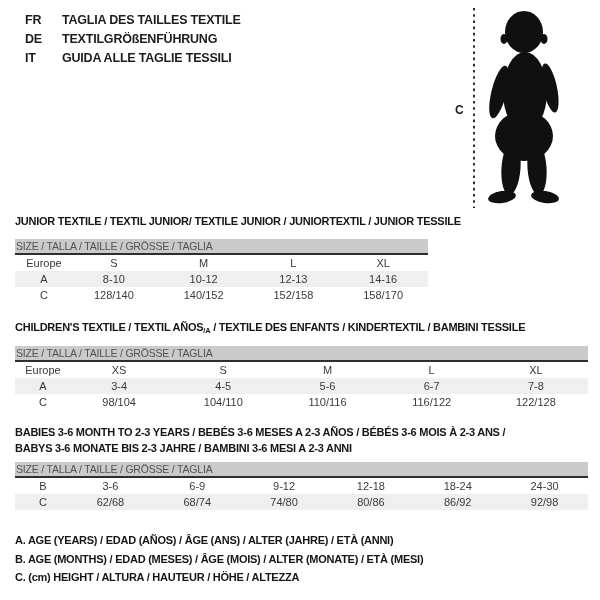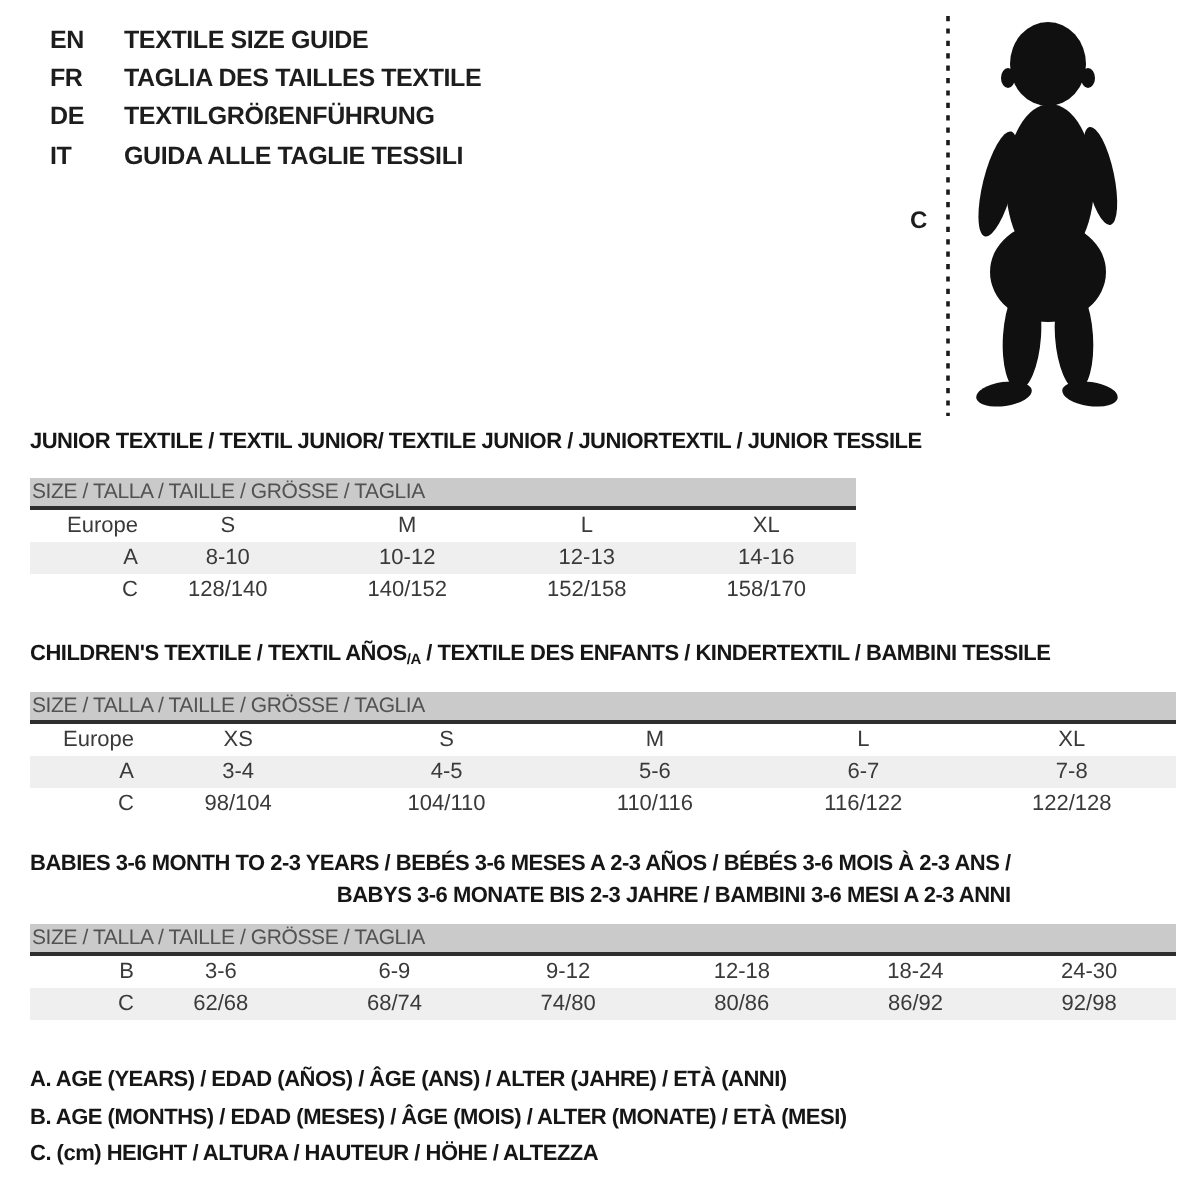--- a/index.html
+++ b/index.html
@@ -23,39 +23,35 @@
 
   
   .tbl-wrap{left:15px;}
   .size-bar{
     background:#cacaca;color:#525252;border-bottom:2px solid #2e2e2e;
     font-size:10.5px;line-height:14px;height:14px;padding-left:1px;
     letter-spacing:-0.2px;white-space:nowrap;
   }
   table{border-collapse:collapse;table-layout:fixed;width:100%;font-size:11px;color:#3a3a3a;}
   td{height:16px;line-height:16px;padding:0;overflow:hidden;white-space:nowrap;}
-  td.label-cell{text-align:right;padding-left:4px;margin-left:43px;}
+  td.label-cell{text-align:center;padding-left:4px;margin-left:43px;}
   td.data-cell{text-align:center;}
   tbody tr:nth-child(even) td{background:#efefef;}
   .t1{width:413px;}
   .t2,.t3{width:573px;}
   .t1 td:first-child{width:50px;}
   .t2 td:first-child,.t3 td:first-child{width:48px;}
 
   
   .notes{left:15px;top:531px;font-weight:bold;font-size:11px;line-height:18.6px;letter-spacing:-0.25px;white-space:nowrap;color:#161616;}
 </style>
 </head>
 <body>
 
 <div class="abs lang-list">
-  <div class="lang-row">
-    <span class="lang-code">EN</span>
-    <span>TEXTILE SIZE GUIDE</span>
-  </div>
   <div class="lang-row">
     <span class="lang-code">FR</span>
     <span>TAGLIA DES TAILLES TEXTILE</span>
   </div>
   <div class="lang-row">
     <span class="lang-code">DE</span>
     <span>TEXTILGRÖßENFÜHRUNG</span>
   </div>
   <div class="lang-row">
     <span class="lang-code">IT</span>
@@ -139,21 +135,21 @@
           <td class="data-cell">98/104</td>
           <td class="data-cell">104/110</td>
           <td class="data-cell">110/116</td>
           <td class="data-cell">116/122</td>
           <td class="data-cell">122/128</td>
         </tr>
       </tbody>
   </table>
 </div>
 
-<div class="abs sec-title" style="left:15px;top:424px;line-height:16px;text-align:right;">
+<div class="abs sec-title" style="left:15px;top:424px;line-height:16px;">
   <div>BABIES 3-6 MONTH TO 2-3 YEARS / BEBÉS 3-6 MESES A 2-3 AÑOS / BÉBÉS 3-6 MOIS À 2-3 ANS /</div>
   <div>BABYS 3-6 MONATE BIS 2-3 JAHRE / BAMBINI 3-6 MESI A 2-3 ANNI</div>
 </div>
 <div class="abs tbl-wrap t3" style="top:462px;">
   <div class="size-bar">SIZE / TALLA / TAILLE / GRÖSSE / TAGLIA</div>
   <table>
     <tbody>
         <tr>
           <td class="label-cell">B</td>
           <td class="data-cell">3-6</td>

